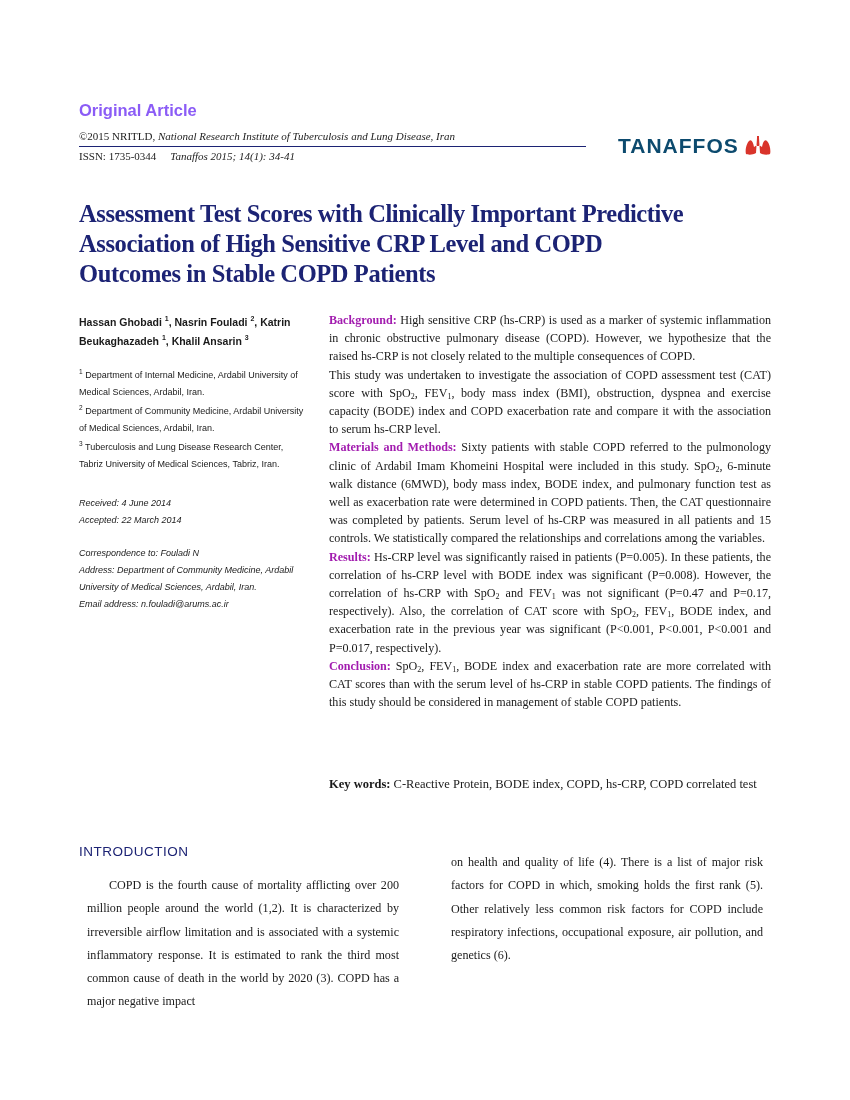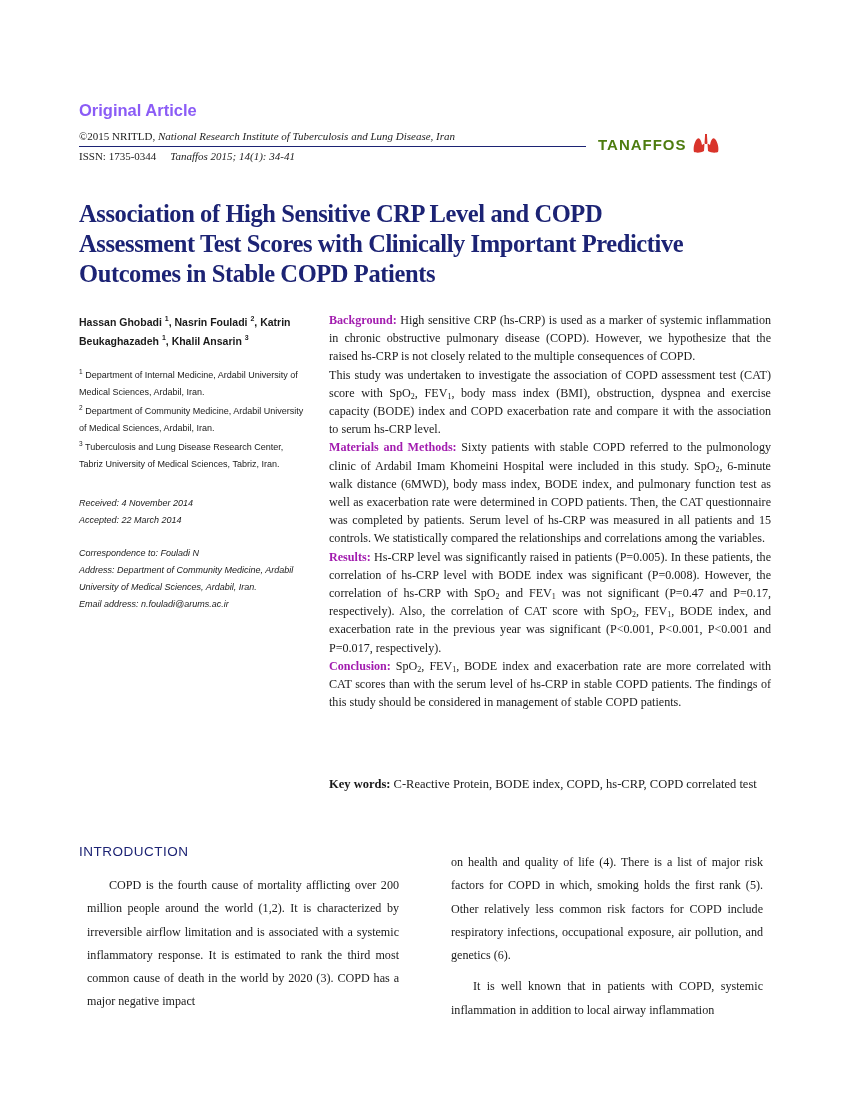--- a/index.html
+++ b/index.html
@@ -5,21 +5,21 @@
   html, body { margin: 0; padding: 0; background: #fff; }
   body { width: 850px; height: 1100px; position: relative; overflow: hidden; color: #1a1a1a; }
 
   .article-type { position: absolute; left: 79px; top: 101px; font-family: "Liberation Sans", sans-serif; font-weight: bold; font-size: 16.5px; color: #8b5cf6; }
   .copyright { position: absolute; left: 79px; top: 130px; font-family: "Liberation Serif", serif; font-size: 11px; color: #222; white-space: nowrap; }
   .copyright i { font-style: italic; }
   .header-rule { position: absolute; left: 79px; top: 146px; width: 507px; height: 1px; background: #1c2374; }
   .issn { position: absolute; left: 79px; top: 150px; font-family: "Liberation Serif", serif; font-size: 11px; color: #222; white-space: nowrap; }
   .issn .cite { margin-left: 14px; font-style: italic; margin-top: 44px; }
   .logo { position: absolute; left: 598px; top: 134px; display: flex; align-items: center; gap: 6px; }
-  .logo-text { font-family: "Liberation Sans", sans-serif; font-weight: bold; font-size: 15px; color: #4d7c0f; letter-spacing: 1px; }
+  .logo-text { font-family: "Liberation Sans", sans-serif; font-weight: bold; font-size: 21px; color: #0c4a6e; letter-spacing: 1px; margin-left: 20px; }
   .lungs { width: 26px; height: 20px; }
 
   .title { position: absolute; left: 79px; top: 199px; width: 710px; font-family: "Liberation Serif", serif; font-weight: bold; font-size: 24.5px; line-height: 30px; color: #1c2374; letter-spacing: -0.4px; }
   .title div { white-space: nowrap; }
 
   .left-col { position: absolute; left: 79px; top: 311px; width: 225px; font-family: "Liberation Sans", sans-serif; }
   .authors { font-size: 10.5px; font-weight: bold; line-height: 16px; color: #1a1a1a; }
   .authors sup { font-size: 7px; }
   .affils { margin-top: 16px; font-size: 9px; line-height: 16.5px; color: #1a1a1a; }
   .affils sup { font-size: 6.5px; }
@@ -49,41 +49,41 @@
 <div class="logo">
   <span class="logo-text">TANAFFOS</span>
   <svg class="lungs" viewBox="0 0 26 20">
     <path d="M12 2 L12 9 L9 11 C8 5 6 3 4 5 C1 8 0 15 1 18 C3 19 8 19 11 17 Z" fill="#d9342b"></path>
     <path d="M14 2 L14 9 L17 11 C18 5 20 3 22 5 C25 8 26 15 25 18 C23 19 18 19 15 17 Z" fill="#d9342b"></path>
     <rect x="12" y="0" width="2" height="10" fill="#d9342b"></rect>
   </svg>
 </div>
 
 <div class="title">
+  <div>Assessment Test Scores with Clinically Important Predictive</div>
   <div>Association of High Sensitive CRP Level and COPD</div>
-  <div>Assessment Test Scores with Clinically Important Predictive</div>
   <div>Outcomes in Stable COPD Patients</div>
 </div>
 
 <div class="left-col">
   <div class="authors">
     <span>Hassan Ghobadi</span> <sup>1</sup>,
     <span>Nasrin Fouladi</span> <sup>2</sup>,
     <span>Katrin Beukaghazadeh</span> <sup>1</sup>,
     <span>Khalil Ansarin</span> <sup>3</sup>
   </div>
   <div class="affils">
     <div><sup>1</sup> <span>Department of Internal Medicine, Ardabil University of Medical Sciences, Ardabil, Iran.</span></div>
     <div><sup>2</sup> <span>Department of Community Medicine, Ardabil University of Medical Sciences, Ardabil, Iran.</span></div>
     <div><sup>3</sup> <span>Tuberculosis and Lung Disease Research Center, Tabriz University of Medical Sciences, Tabriz, Iran.</span></div>
   </div>
 </div>
 
 <div class="dates">
-  <div>Received: 4 November 2014</div>
+  <div>Received: 4 June 2014</div>
   <div>Accepted: 22 March 2014</div>
 </div>
 
 <div class="corr">
   <div>Correspondence to: Fouladi N</div>
   <div>Address: Department of Community Medicine, Ardabil University of Medical Sciences, Ardabil, Iran.</div>
   <div>Email address: n.fouladi@arums.ac.ir</div>
 </div>
 
 <div class="abstract">
@@ -95,14 +95,13 @@
 </div>
 
 <div class="keywords"><b>Key words:</b><span> C-Reactive Protein, BODE index, COPD, hs-CRP, COPD correlated test</span></div>
 
 <div class="intro-head">INTRODUCTION</div>
 <div class="intro-col intro-left">
   <p class="indent">COPD is the fourth cause of mortality afflicting over 200 million people around the world (1,2). It is characterized by irreversible airflow limitation and is associated with a systemic inflammatory response.  It is estimated to rank the third most common cause of death in the world by 2020 (3). COPD has a major negative impact</p>
 </div>
 <div class="intro-col intro-right">
   <p>on health and quality of life (4). There is a list of major risk factors for COPD in which, smoking holds the first rank (5). Other relatively less common risk factors for COPD include respiratory infections, occupational exposure, air pollution, and genetics (6).</p>
-  <p class="indent">It is well known that in patients with COPD, systemic inflammation in addition to local airway inflammation</p>
 </div>
 
 </body></html>

